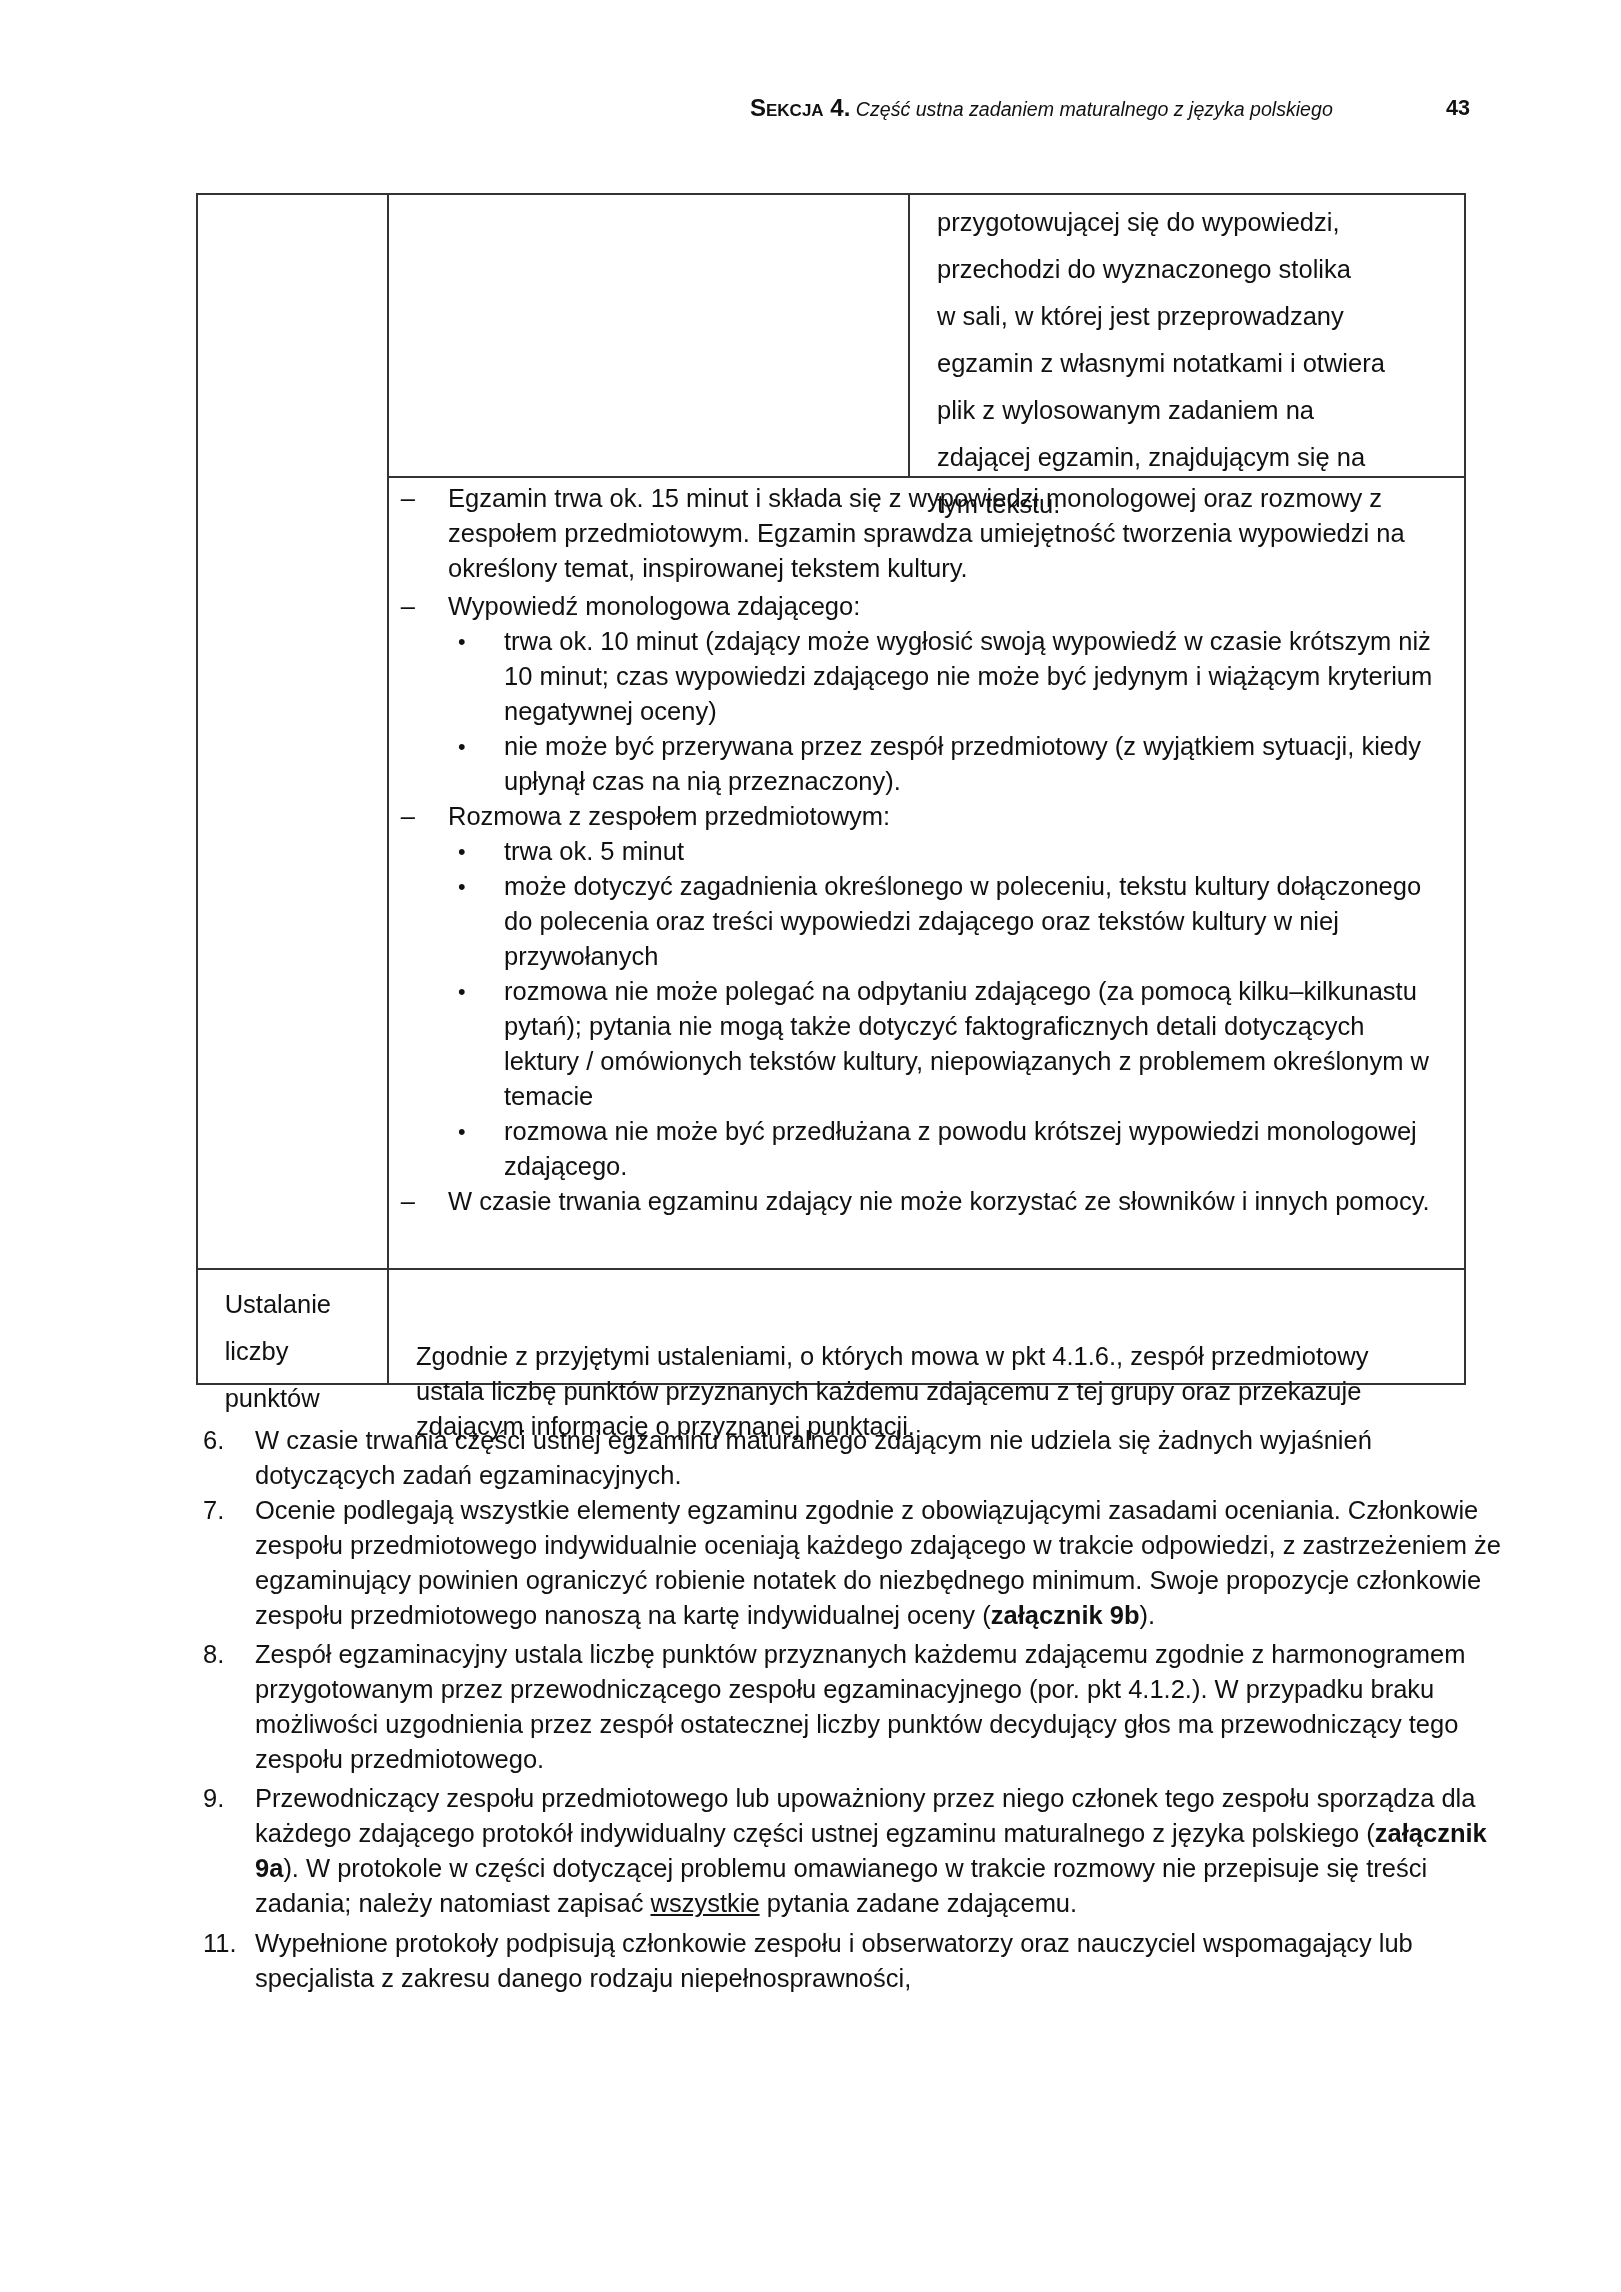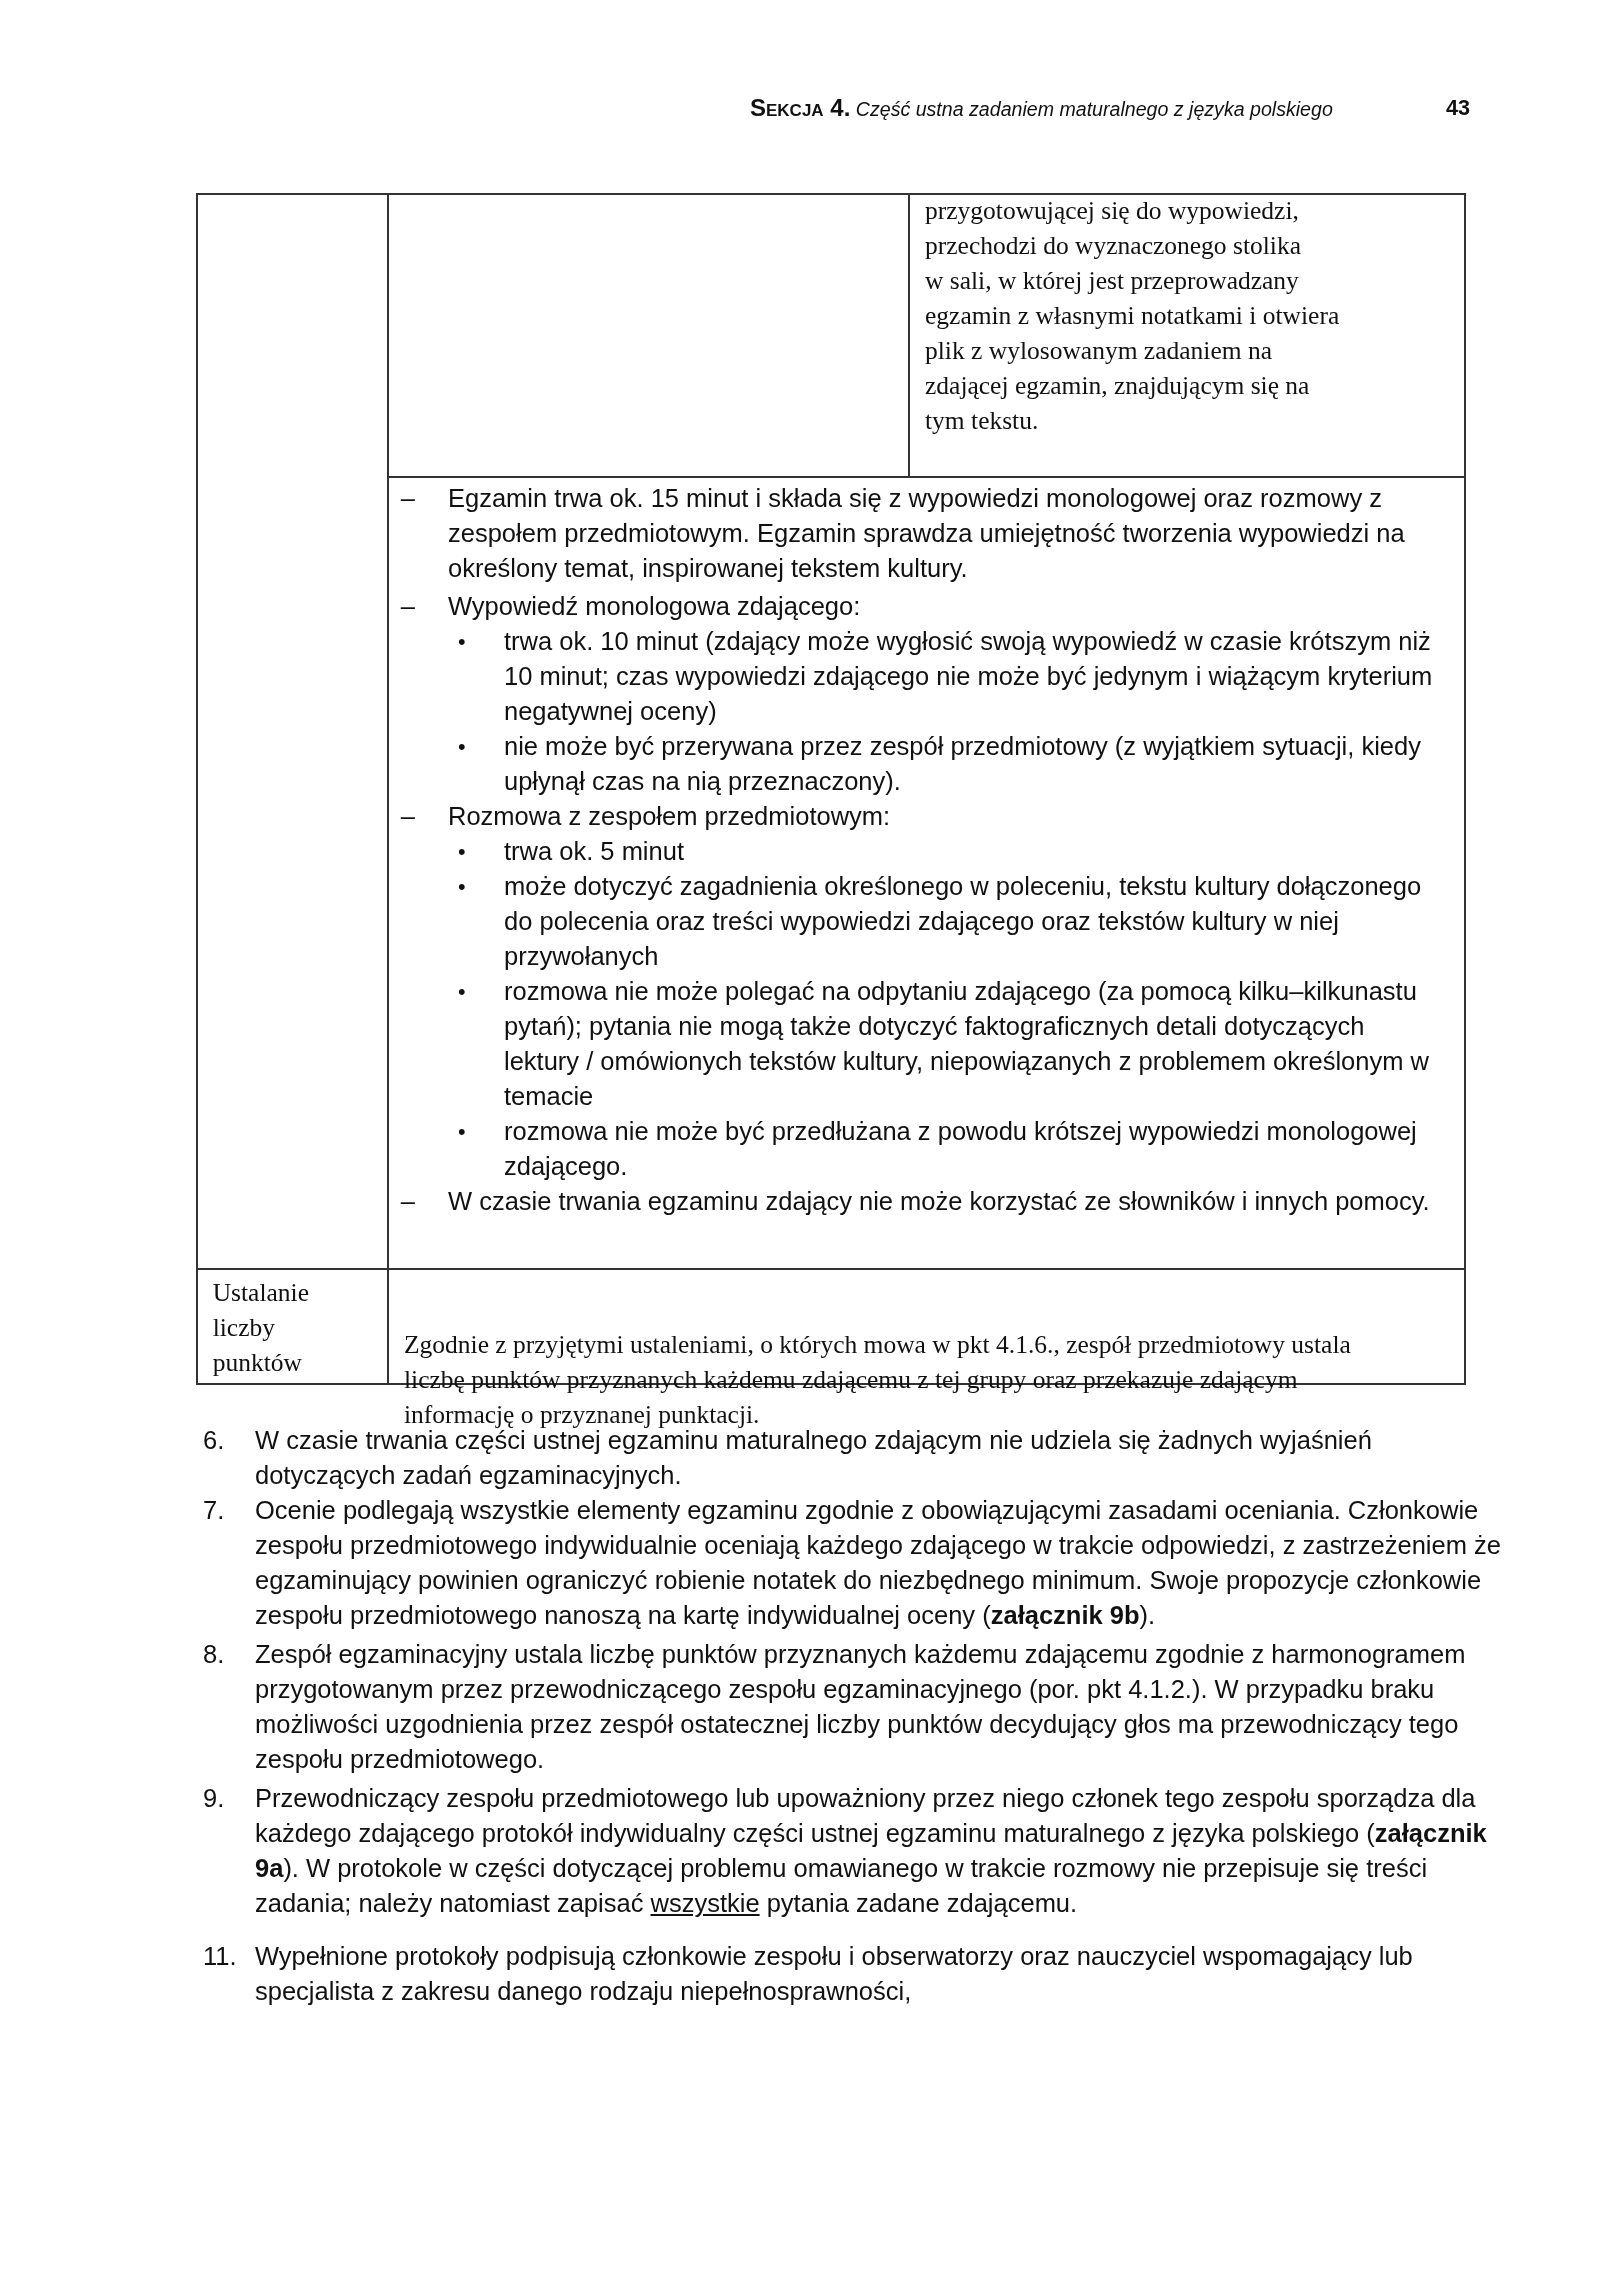--- a/index.html
+++ b/index.html
@@ -9,21 +9,21 @@
             font-size: 19.6px; line-height: 27.4px; }
   .header .sec { font-weight: bold; font-variant: small-caps; font-size: 24px; }
   .header .title { font-style: italic; }
   .header .pnum { position: absolute; right: 0; top: 0; font-weight: bold; font-size: 21.6px; margin-left: 20px; }
 
   .tbl { position: absolute; left: 196px; top: 193px; width: 1270px; height: 1192px;
          border: 2px solid #333; box-sizing: border-box; }
   .vline { position: absolute; background: #333; width: 2px; }
   .hline { position: absolute; background: #333; height: 2px; }
   .cell { position: absolute; font-size: 25.5px; line-height: 35px; }
-  .cell p { margin: 0; font-family: Liberation Serif, serif; }
+  .cell p { margin: 12px; }
   .dash-item { position: relative; padding-left: 59px; }
   .dash-item .mk { position: absolute; left: 11.8px; top: 0; }
   .bul-item { position: relative; padding-left: 115px; }
   .bul-item .mk { position: absolute; left: 69px; top: 0; font-size: 21.6px; }
 
   .list { position: absolute; left: 203px; top: 1423px; width: 1304px;
           font-size: 25.5px; line-height: 35px; }
   .li { position: relative; padding-left: 52px; margin-bottom: 0; }
   .li .num { position: absolute; left: 0; top: 0; }
   b { font-weight: bold; }
@@ -121,18 +121,18 @@
     <span>Ocenie podlegają wszystkie elementy egzaminu zgodnie z obowiązującymi zasadami oceniania. Członkowie zespołu przedmiotowego indywidualnie oceniają każdego zdającego w trakcie odpowiedzi, z zastrzeżeniem że egzaminujący powinien ograniczyć robienie notatek do niezbędnego minimum. Swoje propozycje członkowie zespołu przedmiotowego nanoszą na kartę indywidualnej oceny (</span><b>załącznik 9b</b><span>).</span>
   </div>
   <div class="li" style="margin-top:3.9px;">
     <span class="num">8.</span>
     <span>Zespół egzaminacyjny ustala liczbę punktów przyznanych każdemu zdającemu zgodnie z harmonogramem przygotowanym przez przewodniczącego zespołu egzaminacyjnego (por. pkt 4.1.2.). W przypadku braku możliwości uzgodnienia przez zespół ostatecznej liczby punktów decydujący głos ma przewodniczący tego zespołu przedmiotowego.</span>
   </div>
   <div class="li" style="margin-top:3.9px;">
     <span class="num">9.</span>
     <span>Przewodniczący zespołu przedmiotowego lub upoważniony przez niego członek tego zespołu sporządza dla każdego zdającego protokół indywidualny części ustnej egzaminu maturalnego z języka polskiego (</span><b>załącznik 9a</b><span>). W protokole w części dotyczącej problemu omawianego w trakcie rozmowy nie przepisuje się treści zadania; należy natomiast zapisać </span><u>wszystkie</u><span> pytania zadane zdającemu.</span>
   </div>
-  <div class="li" style="margin-top:18px;">
+  <div class="li" style="margin-top:5px;">
     <span class="num">11.</span>
     <span>Wypełnione protokoły podpisują członkowie zespołu i obserwatorzy oraz nauczyciel wspomagający lub specjalista z zakresu danego rodzaju niepełnosprawności,</span>
   </div>
 </div>
 
 
 </body></html>

